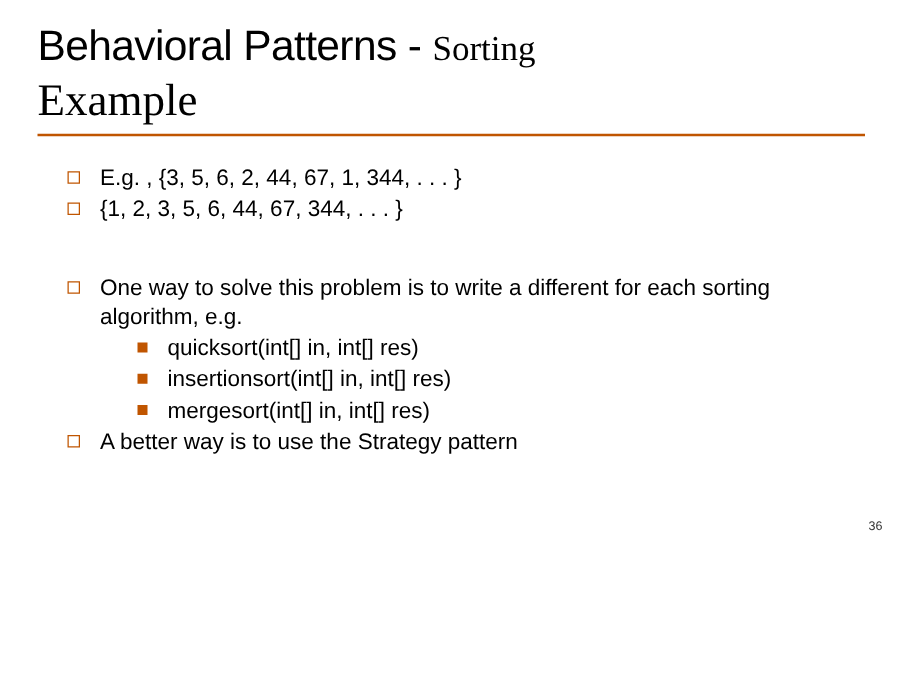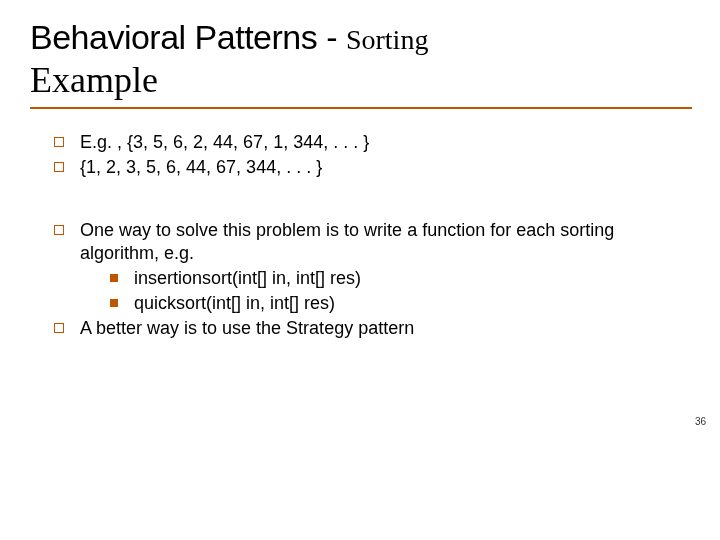--- a/index.html
+++ b/index.html
@@ -112,24 +112,25 @@
 
   <div class="content">
 
     <ul class="outer">
       <li><span>E.g. , {3, 5, 6, 2, 44, 67, 1, 344, . . . }</span></li>
       <li><span>{1, 2, 3, 5, 6, 44, 67, 344, . . . }</span></li>
     </ul>
 
     <ul class="outer">
       <li>
-        <span>One way to solve this problem is to write a function for each sorting algorithm, e.g.</span>
+        <span>One way to solve this problem is to write a different for each sorting algorithm, e.g.</span>
         <ul class="inner">
+          <li><span>quicksort(int[] in, int[] res)</span></li>
           <li><span>insertionsort(int[] in, int[] res)</span></li>
-          <li><span>quicksort(int[] in, int[] res)</span></li>
+          <li><span>mergesort(int[] in, int[] res)</span></li>
         </ul>
       </li>
       <li><span>A better way is to use the Strategy pattern</span></li>
     </ul>
 
   </div>
 
   <div class="page-num">36</div>
 </div>
 

